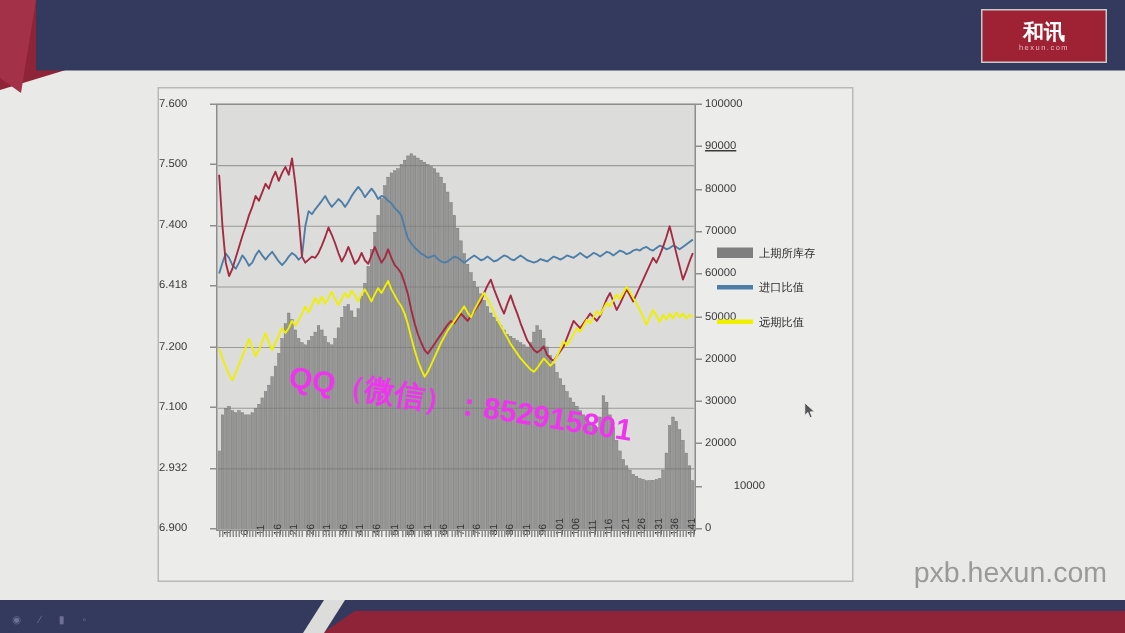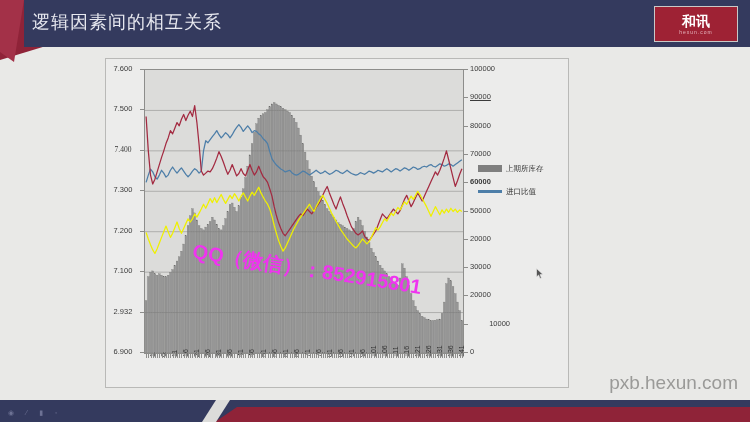--- a/index.html
+++ b/index.html
@@ -48,21 +48,21 @@
     background:#ececeb;border:1px solid #b9b9b7;
   }
   #plot{
     position:absolute;left:38px;top:10px;width:320px;height:285px;
     background:#dcdcda;border:1px solid #8d8d8b;
     box-sizing:border-box;overflow:hidden;
   }
   #plot svg{display:block;}
   .axl{
     position:absolute;font-size:7.5px;color:#3a3a3a;
-    text-align:center;width:34px;right:auto;
+    text-align:left;width:34px;right:auto;
   }
   .axl-l{left:0;}
   .axr{
     position:absolute;font-size:7.5px;color:#3a3a3a;text-align:left;width:40px;
   }
   .tickmk{position:absolute;background:#8d8d8b;}
 
   .xlabs{position:absolute;left:38px;top:296px;width:320px;height:34px;}
   .xlab{
     position:absolute;font-size:7px;color:#333;
@@ -109,21 +109,20 @@
   }
 </style>
 </head>
 <body>
 
 <div id="slide">
 
   <div class="hdr-red"></div>
   <div class="hdr-bar"></div>
   <div class="hdr-red2"></div>
-  <div class="hdr-title">逻辑因素间的相互关系</div>
 
   <div class="logo">
     <div class="logo-main">和讯</div>
     <div class="logo-sub">hexun.com</div>
   </div>
 
   <div id="chartbox">
 
     <div id="plot">
       <svg id="plotsvg" width="318" height="283" viewBox="0 0 318 283">
@@ -285,43 +284,43 @@
 
     <div id="left-axis">
         <div class="axl axl-l" style="top: 288px;">6.900</div>
         <div class="tickmk" style="left: 34px; top: 293px; width: 4px; height: 1px;"></div>
         <div class="axl axl-l" style="top: 247.571px;">2.932</div>
         <div class="tickmk" style="left: 34px; top: 252.571px; width: 4px; height: 1px;"></div>
         <div class="axl axl-l" style="top: 207.143px;">7.100</div>
         <div class="tickmk" style="left: 34px; top: 212.143px; width: 4px; height: 1px;"></div>
         <div class="axl axl-l" style="top: 166.714px;">7.200</div>
         <div class="tickmk" style="left: 34px; top: 171.714px; width: 4px; height: 1px;"></div>
-        <div class="axl axl-l" style="top: 126.286px;">7.300</div>
+        <div class="axl axl-l" style="top: 126.286px;">6.418</div>
         <div class="tickmk" style="left: 34px; top: 131.286px; width: 4px; height: 1px;"></div>
-        <div class="axl axl-l" style="top: 85.8571px; font-family: Liberation Serif, serif;">7.400</div>
+        <div class="axl axl-l" style="top: 85.8571px;">7.400</div>
         <div class="tickmk" style="left: 34px; top: 90.8571px; width: 4px; height: 1px;"></div>
         <div class="axl axl-l" style="top: 45.4286px;">7.500</div>
         <div class="tickmk" style="left: 34px; top: 50.4286px; width: 4px; height: 1px;"></div>
         <div class="axl axl-l" style="top: 5px;">7.600</div>
         <div class="tickmk" style="left: 34px; top: 10px; width: 4px; height: 1px;"></div>
       </div>
     <div id="right-axis">
         <div class="axr" style="top: 288px; left: 364px;">0</div>
         <div class="tickmk" style="left: 358px; top: 293px; width: 4px; height: 1px;"></div>
         <div class="axr" style="top: 259.7px; left: 364px; text-align: right;">10000</div>
         <div class="tickmk" style="left: 358px; top: 264.7px; width: 4px; height: 1px;"></div>
         <div class="axr" style="top: 231.4px; left: 364px;">20000</div>
         <div class="tickmk" style="left: 358px; top: 236.4px; width: 4px; height: 1px;"></div>
         <div class="axr" style="top: 203.1px; left: 364px;">30000</div>
         <div class="tickmk" style="left: 358px; top: 208.1px; width: 4px; height: 1px;"></div>
         <div class="axr" style="top: 174.8px; left: 364px;">20000</div>
         <div class="tickmk" style="left: 358px; top: 179.8px; width: 4px; height: 1px;"></div>
         <div class="axr" style="top: 146.5px; left: 364px;">50000</div>
         <div class="tickmk" style="left: 358px; top: 151.5px; width: 4px; height: 1px;"></div>
-        <div class="axr" style="top: 118.2px; left: 364px; font-weight: bold;">60000</div>
+        <div class="axr" style="top: 118.2px; left: 364px;">60000</div>
         <div class="tickmk" style="left: 358px; top: 123.2px; width: 4px; height: 1px;"></div>
         <div class="axr" style="top: 89.9px; left: 364px;">70000</div>
         <div class="tickmk" style="left: 358px; top: 94.9px; width: 4px; height: 1px;"></div>
         <div class="axr" style="top: 61.6px; left: 364px;">80000</div>
         <div class="tickmk" style="left: 358px; top: 66.6px; width: 4px; height: 1px;"></div>
         <div class="axr" style="top: 33.3px; left: 364px; text-decoration: underline;">90000</div>
         <div class="tickmk" style="left: 358px; top: 38.3px; width: 4px; height: 1px;"></div>
         <div class="axr" style="top: 5px; left: 364px;">100000</div>
         <div class="tickmk" style="left: 358px; top: 10px; width: 4px; height: 1px;"></div>
       </div>
@@ -503,20 +502,24 @@
 
     <div class="legend" id="legend">
         <div class="lgrow">
           <div class="lgsw bar" style="background: rgb(127, 127, 127);"></div>
           <div class="lgtx">上期所库存</div>
         </div>
         <div class="lgrow">
           <div class="lgsw" style="background: rgb(77, 126, 168);"></div>
           <div class="lgtx">进口比值</div>
         </div>
+        <div class="lgrow">
+          <div class="lgsw" style="background: rgb(239, 240, 0);"></div>
+          <div class="lgtx">远期比值</div>
+        </div>
       </div>
 
     <svg class="cursor" viewBox="0 0 8 11">
       <path d="M0.5,0.5 L0.5,9 L2.6,7 L4,10.5 L5.4,9.9 L4.1,6.6 L7,6.5 Z" fill="#555" stroke="#eee" stroke-width="0.6"></path>
     </svg>
   </div>
 
   <div class="wm" id="wm1">QQ（微信）：852915801</div>
   <div id="wm-site">pxb.hexun.com</div>
 

